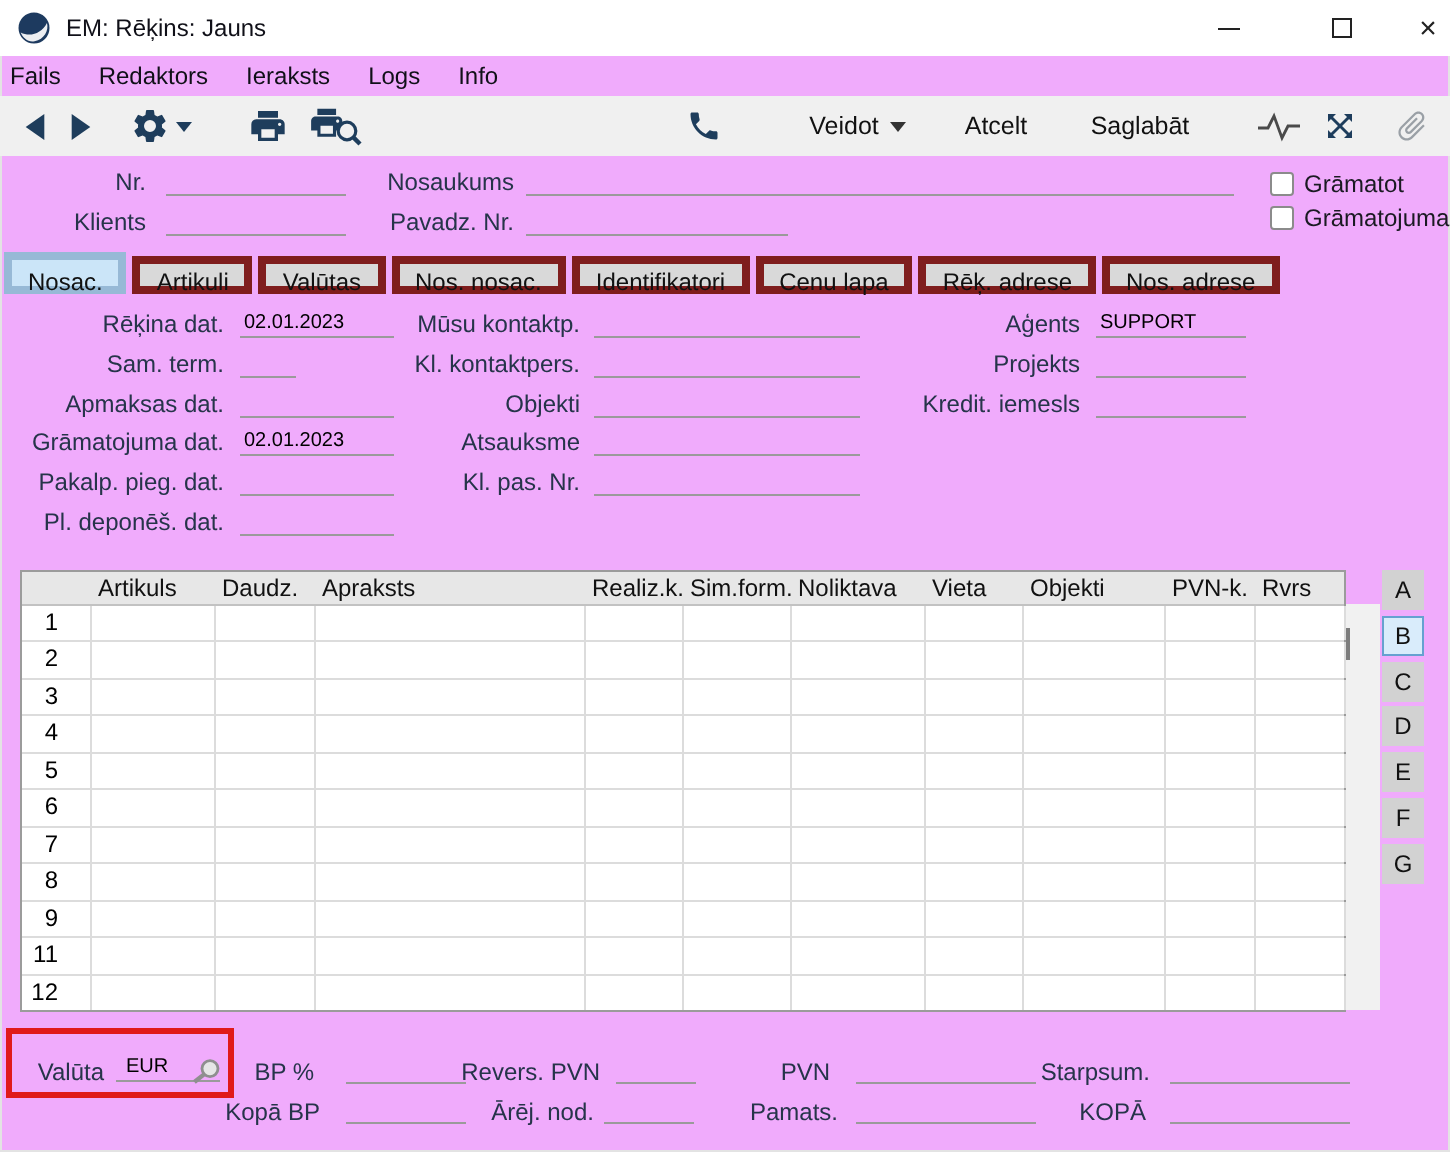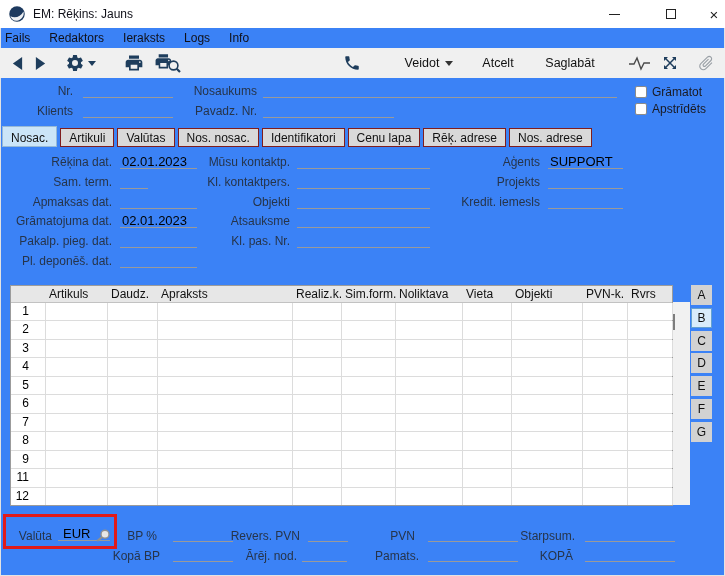--- a/index.html
+++ b/index.html
@@ -1,18 +1,18 @@
 <!DOCTYPE html>
 <html><head>
 <meta charset="utf-8">
 <style>
   * { box-sizing: border-box; margin: 0; padding: 0; }
   html,body { background:#fff; }
   .window {
-    position: relative; width: 725px; height: 576px; background: #3b82f6;
+    position: relative; width: 725px; height: 576px; background: #f0abfc;
     font-family: "Liberation Sans", sans-serif; font-size: 12px; color: #000;
     overflow: hidden; box-shadow: inset 0 0 0 1px #e3e3e3;
   }
   
   .titlebar { position:absolute; left:0; top:0; width:100%; height:28px; background:#fff; }
   .app-icon { position:absolute; left:8px; top:5px; width:18px; height:18px; }
   .title-text { position:absolute; left:33px; top:7px; font-size:12px; color:#101018; }
   .win-btn { position:absolute; top:0; width:34px; height:28px; display:flex; align-items:center; justify-content:center; color:#222; }
   .wb-min  { left:597px; } .wb-max { left:654px; } .wb-close { left:697px; }
   .glyph-min { display:block; width:11px; height:0; border-top:1px solid #222; }
@@ -21,26 +21,26 @@
   
   .menubar { position:absolute; left:2px; top:28px; height:20px; display:flex; }
   .menu-item { padding:3px 10px 3px 3px; margin-right:6px; color:#101018; cursor:default; }
   
   .toolbar { position:absolute; left:0; top:48px; width:100%; height:30px; background:#f0f0f0; }
   .tb { position:absolute; display:flex; align-items:center; justify-content:center; }
   .tb-text { font-size:12.5px; color:#111; }
   
   .lbl { position:absolute; text-align:right; color:#26344a; line-height:14px; white-space:nowrap; }
   .uline { position:absolute; height:15px; border-bottom:1px solid #9a9a9a; }
-  .val { font-size:13px; color:#000; line-height:15px; padding-left:2px; white-space:nowrap; }
+  .val { font-size:10px; color:#000; line-height:15px; padding-left:2px; white-space:nowrap; }
   .cb { position:absolute; width:12px; height:12px; border:1px solid #8b8b8b; border-radius:2px; background:#fff; }
   .cb-label { position:absolute; color:#1a1a22; line-height:13px; }
   
   .tabs { position:absolute; left:2px; top:126px; height:21px; display:flex; gap:3px; align-items:flex-end; }
-  .tab { height:19px; padding:2px 8px 0; background:#d9d9d9; border:1px solid #7f1d1d; color:#111; white-space:nowrap; }
+  .tab { height:19px; padding:2px 8px 0; background:#d9d9d9; border:4px solid #7f1d1d; color:#111; white-space:nowrap; }
   .tab.active { height:21px; padding-top:4px; background:#cbe5f8; border-color:#97b9d6; }
   
   .form-area { position:absolute; left:0; top:152px; width:725px; height:130px; }
   
   .grid-outer { position:absolute; left:10px; top:285px; width:663px; height:221px; border:1px solid #9b9b9b; background:#fff; }
   .grid-header { display:flex; height:17px; background:#e7e7e7; border-bottom:1px solid #c2c2c2; }
   .grid-header .gcell { border-right:none; padding-left:3px; color:#111; line-height:16px; white-space:nowrap; overflow:hidden; }
   .grid-body { position:absolute; left:0; top:17px; right:0; bottom:0; display:flex; flex-direction:column; }
   .grow { flex:1; display:flex; border-bottom:1px solid #dcdcdc; }
   .grow:last-child { border-bottom:none; }
@@ -167,21 +167,21 @@
     <div class="uline val" style="left:83px;top:83px;width:90px"></div>
     <div class="lbl" style="left:180px;top:84px;width:77px">Nosaukums</div>
     <div class="uline val" style="left:263px;top:83px;width:354px"></div>
     <div class="lbl" style="left:20px;top:104px;width:53px">Klients</div>
     <div class="uline val" style="left:83px;top:103px;width:90px"></div>
     <div class="lbl" style="left:180px;top:104px;width:77px">Pavadz. Nr.</div>
     <div class="uline val" style="left:263px;top:103px;width:131px"></div>
     <span class="cb" style="left:635px;top:86px"></span>
     <span class="cb-label" style="left:652px;top:86px">Grāmatot</span>
     <span class="cb" style="left:635px;top:103px"></span>
-    <span class="cb-label" style="left:652px;top:103px">Apstrīdēts</span>
+    <span class="cb-label" style="left:652px;top:103px">Grāmatojuma</span>
   </div>
 
   <div class="tabs">
       <div class="tab active">Nosac.</div>
       <div class="tab">Artikuli</div>
       <div class="tab">Valūtas</div>
       <div class="tab">Nos. nosac.</div>
       <div class="tab">Identifikatori</div>
       <div class="tab">Cenu lapa</div>
       <div class="tab">Rēķ. adrese</div>

